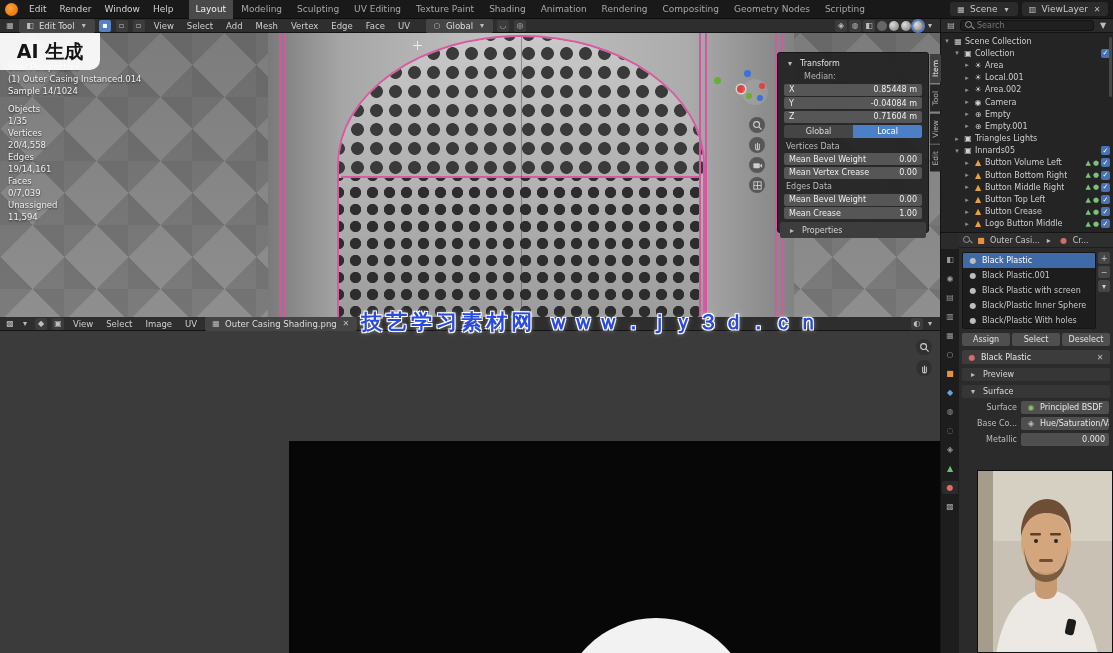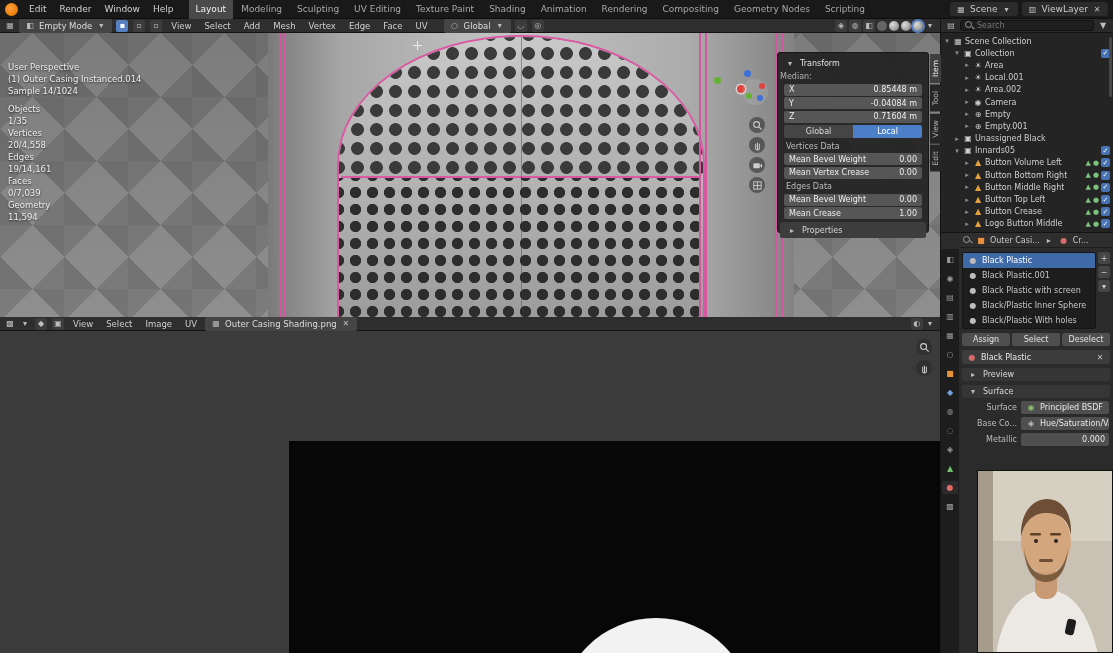--- a/index.html
+++ b/index.html
@@ -58,21 +58,21 @@
   .cross::before,.cross::after{content:"";position:absolute;background:#eee;}
   .cross::before{left:4px;top:0;width:1px;height:9px;}
   .cross::after{left:0;top:4px;width:9px;height:1px;}
   .gdot{position:absolute;border-radius:50%;z-index:2;}
   .navball{position:absolute;left:742px;top:46px;width:26px;height:26px;border-radius:50%;background:rgba(255,255,255,.10);z-index:2;}
   .navcol{position:absolute;left:749px;top:84px;display:flex;flex-direction:column;gap:4px;z-index:2;}
   .navbtn{width:16px;height:16px;border-radius:50%;background:rgba(40,40,40,.55);display:flex;align-items:center;justify-content:center;}
   
   .npanel{left:777px;top:52px;width:152px;height:181px;background:rgba(36,36,36,.95);border:1px solid #171717;border-radius:3px;z-index:4;font-size:8px;padding:2px 0;}
   .np-title{display:flex;align-items:center;gap:4px;padding:2px 6px;color:#e2e2e2;}
-  .np-label{padding:1px 2px;color:#b4b4b4;}
+  .np-label{padding:1px 2px;color:#b4b4b4;margin-left:24px;}
   .field{display:flex;align-items:center;background:#565656;border-radius:2px;height:12px;margin:1.5px 6px;padding:0 5px;color:#efefef;}
   .field .val{margin-left:auto;}
   .seg{display:flex;margin:2px 6px;height:13px;border-radius:2px;overflow:hidden;}
   .seg div{flex:1;display:flex;align-items:center;justify-content:center;background:#454545;color:#ddd;}
   .seg div.on{background:#4b80c8;color:#fff;}
   .np-section{padding:2px 8px 1px;color:#bdbdbd;}
   .np-props{display:flex;align-items:center;gap:4px;background:#3d3d3d;margin:3px 2px 0;border-radius:2px;padding:2px 6px;color:#d5d5d5;}
   .ntabs{left:930px;top:54px;width:11px;z-index:4;display:flex;flex-direction:column;gap:2px;}
   .ntab{writing-mode:vertical-rl;transform:rotate(180deg);background:#262626;color:#b5b5b5;font-size:7.5px;padding:6px 1px;border-radius:2px 0 0 2px;text-align:center;}
   .ntab.on{background:#3f3f3f;color:#eee;}
@@ -153,21 +153,21 @@
         <span>ViewLayer</span>
         <span class="ico">✕</span>
       </span>
     </span>
   </div>
 
   <div class="abs ehead v3header">
     <span class="ico">▦</span>
     <span class="dd">
       <span class="ico">◧</span>
-      <span>Empty Mode</span>
+      <span>Edit Tool</span>
       <span class="ico">▾</span>
     </span>
     <span class="ico ibox" style="background:#5680c2;color:#fff;">▪</span>
     <span class="ico ibox">▫</span>
     <span class="ico ibox">▫</span>
     <span class="hmenu">View</span>
     <span class="hmenu">Select</span>
     <span class="hmenu">Add</span>
     <span class="hmenu">Mesh</span>
     <span class="hmenu">Vertex</span>
@@ -269,24 +269,25 @@
         </div>
       <div class="stat">
           <span>Edges</span>
           <span>19/14,161</span>
         </div>
       <div class="stat">
           <span>Faces</span>
           <span>0/7,039</span>
         </div>
       <div class="stat">
-          <span>Geometry</span>
+          <span>Unassigned</span>
           <span>11,594</span>
         </div>
     </div>
+    <div class="ai-badge">AI 生成</div>
   </div>
 
   <div class="abs npanel">
     <div class="np-title">
       <span class="ico">▾</span>
       <span>Transform</span>
     </div>
     <div class="np-label">Median:</div>
     <div class="field">
         <span>X</span>
@@ -374,21 +375,21 @@
         <span class="o-nm">Empty</span>
     </div>
     <div class="o-row" style="padding-left:22px;">
       <span class="o-car">▸</span>
         <span class="o-ic">⊕</span>
         <span class="o-nm">Empty.001</span>
     </div>
     <div class="o-row" style="padding-left:12px;">
       <span class="o-car">▸</span>
         <span class="o-ic">▣</span>
-        <span class="o-nm">Unassigned Black</span>
+        <span class="o-nm">Triangles Lights</span>
     </div>
     <div class="o-row" style="padding-left:12px;">
       <span class="o-car">▾</span>
         <span class="o-ic">▣</span>
         <span class="o-nm">Innards05</span>
       <span class="o-right">
           <span class="chk">✓</span>
         </span>
     </div>
     <div class="o-row" style="padding-left:22px;">
@@ -582,20 +583,21 @@
           </svg>
         </span>
       <span class="navbtn">
           <svg width="11" height="11" viewBox="0 0 12 12">
             <path d="M4 10 L4 4 M6 10 L6 3 M8 10 L8 4 M4 10 C5 11.3 7 11.3 8 10" stroke="#ccc" fill="none" stroke-width="1.1"></path>
           </svg>
         </span>
     </div>
   </div>
 
+  <div class="abs watermark">技艺学习素材网 ｗｗｗ．ｊｙ３ｄ．ｃｎ</div>
 
   <div class="abs webcam">
     <svg width="136" height="183" viewBox="0 0 136 183">
       <rect width="136" height="183" fill="#c9c2b4"></rect>
       <rect width="136" height="70" fill="#d6d0c3"></rect>
       <rect x="0" y="0" width="15" height="183" fill="#a59c8c"></rect>
       <path d="M18 183 C26 136 46 119 68 119 C94 119 110 140 120 183 Z" fill="#ece9e4"></path>
       <rect x="57" y="96" width="22" height="32" rx="9" fill="#c79a74"></rect>
       <ellipse cx="68" cy="71" rx="25" ry="31" fill="#d4a67d"></ellipse>
       <path d="M43 66 C42 40 56 28 69 28 C83 28 94 40 93 64 C90 48 82 42 68 42 C54 42 46 52 43 66 Z" fill="#6e4f36"></path>

